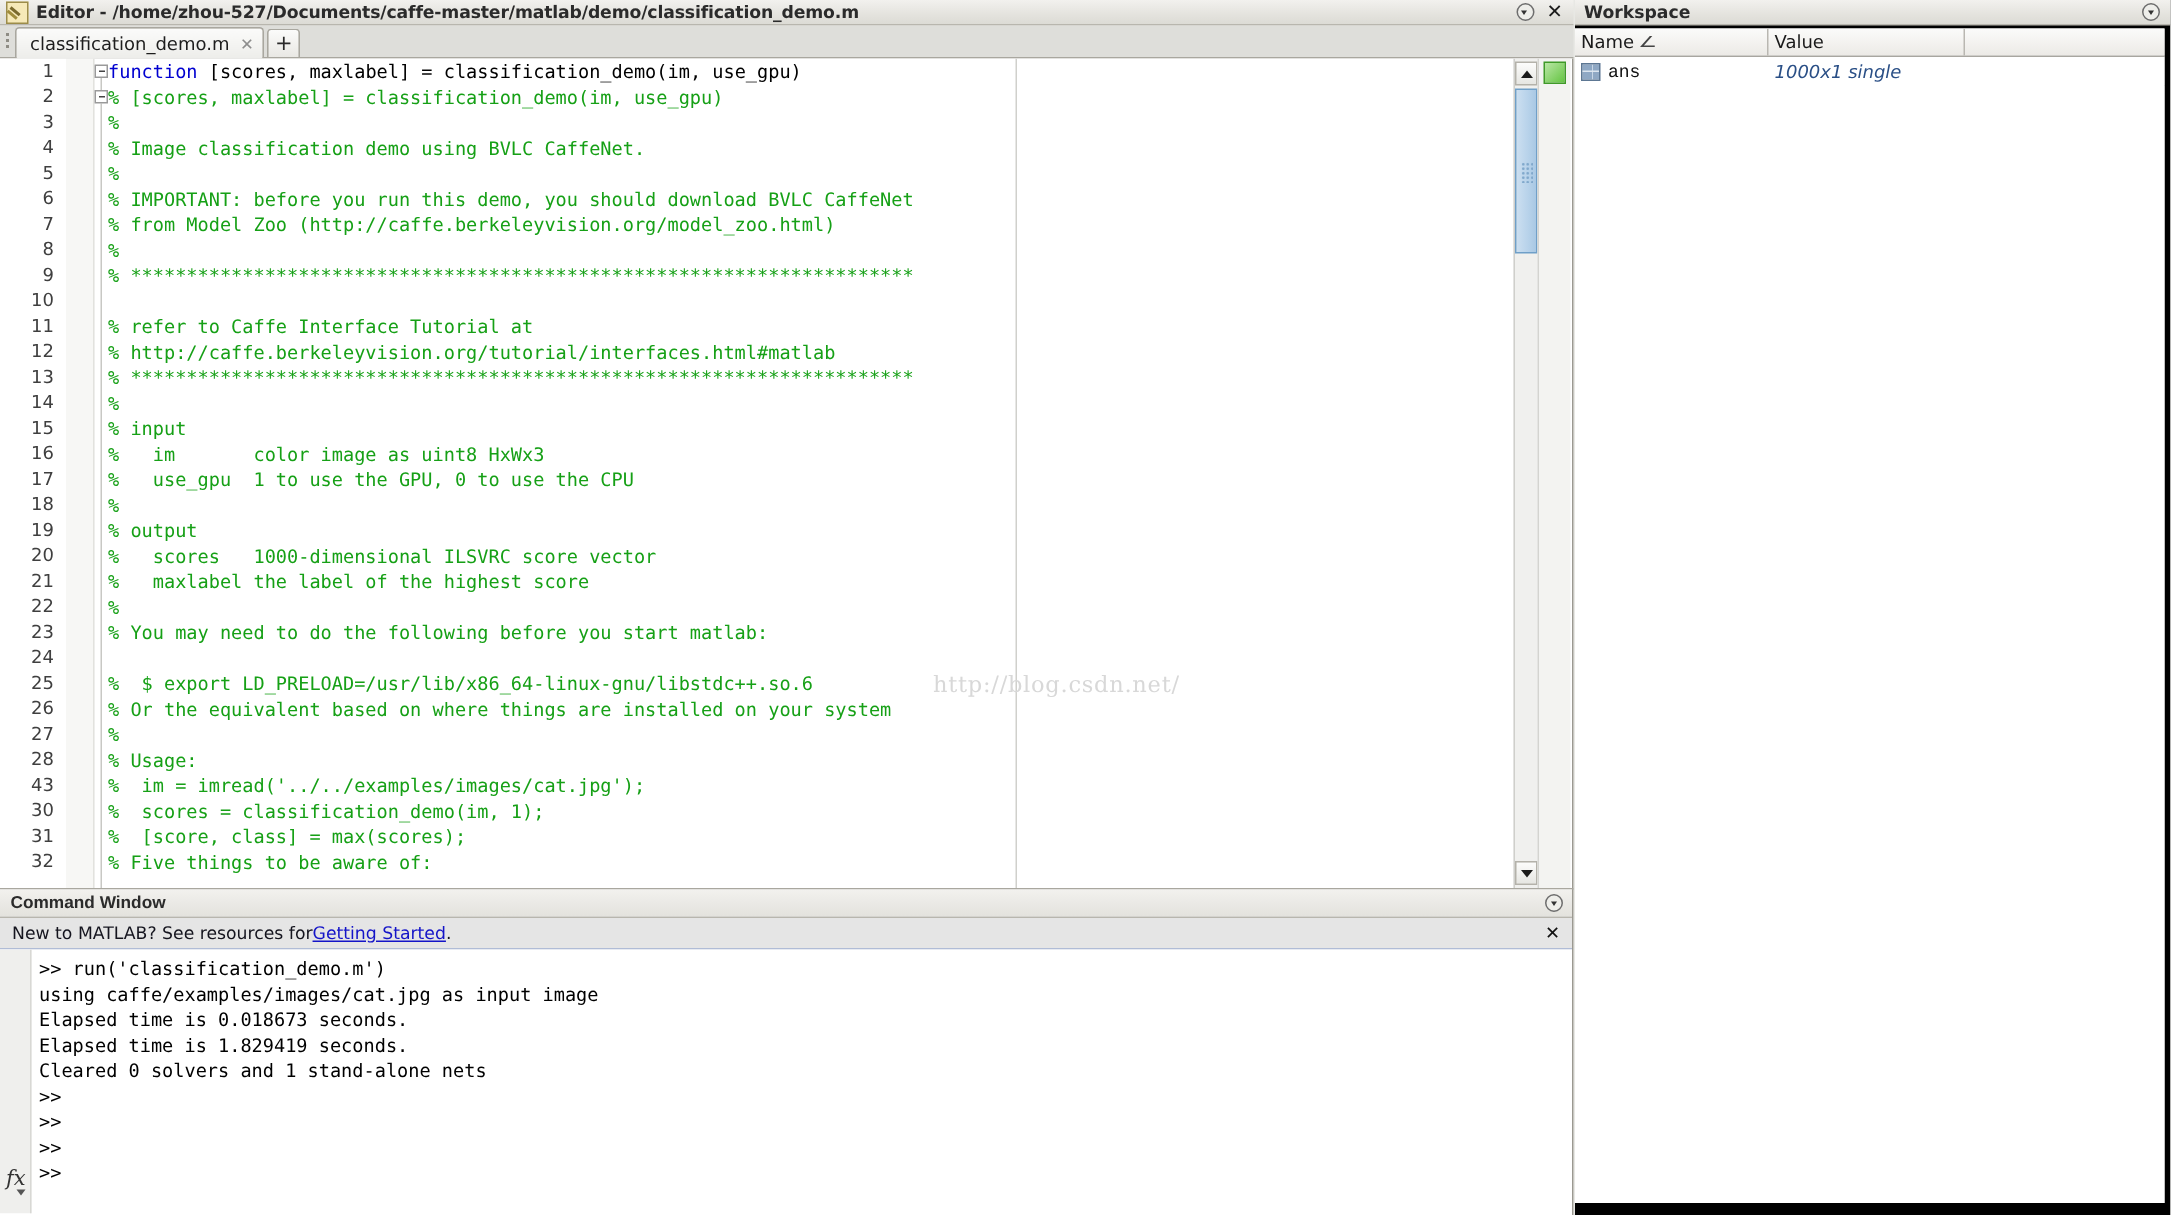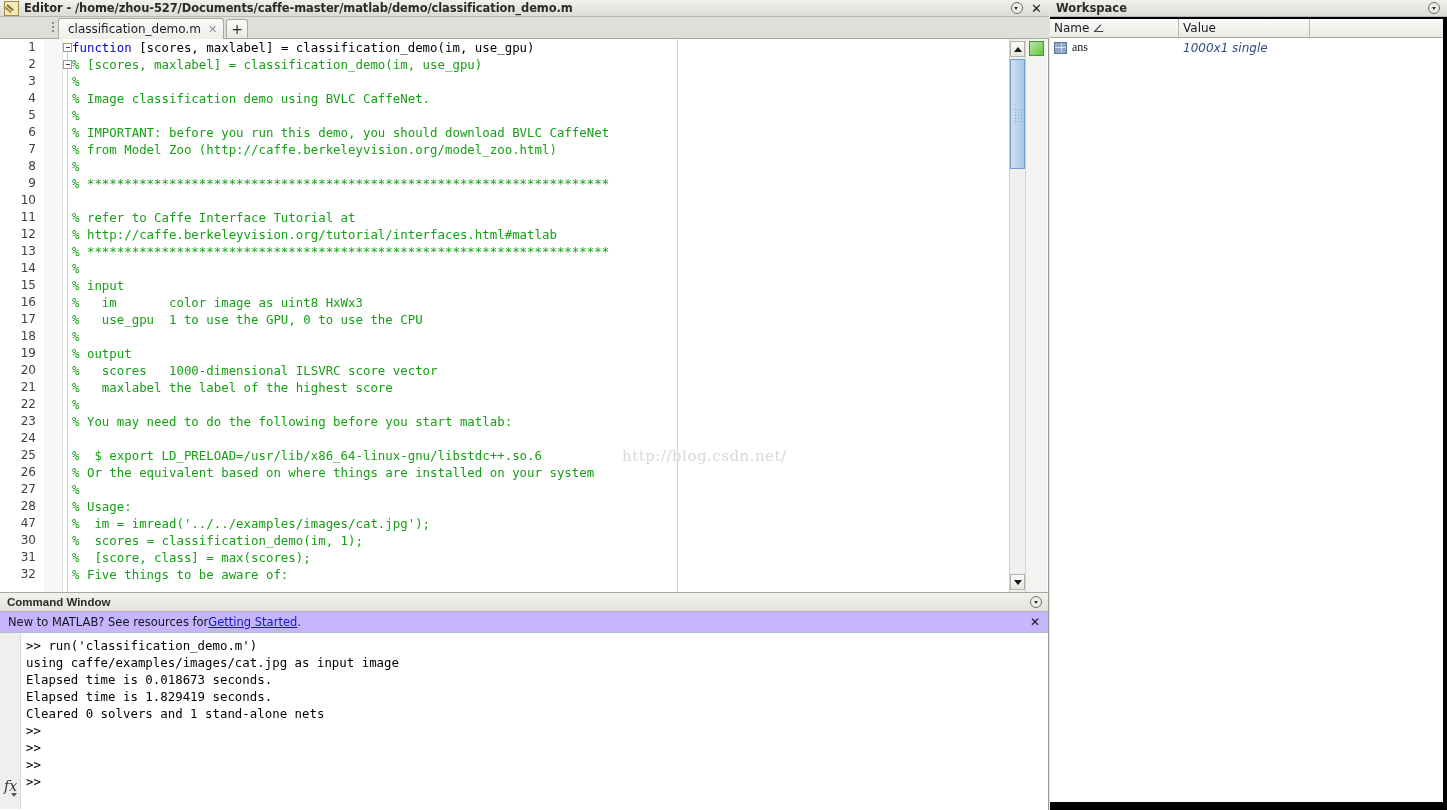--- a/index.html
+++ b/index.html
@@ -100,21 +100,20 @@
   
   .tabbar {
     position: absolute;
     left: 0; top: 17px;
     width: 1049px; height: 22px;
     background: #dededa;
     border-bottom: 1px solid #a9a79f;
     box-sizing: border-box;
     display: flex;
     align-items: flex-end;
-    padding-left: 48px;
   }
   .tab-grip {
     width: 10px; height: 22px;
     display: flex; align-items: center; justify-content: center;
     flex: none;
   }
   .tab-grip span {
     width: 2px; height: 11px;
     background: repeating-linear-gradient(to bottom, #8e8c84 0 2px, transparent 2px 4px);
     display: block;
@@ -344,21 +343,21 @@
     margin-left: 7px;
     font-family: Liberation Sans, sans-serif;
   }
   .cmd-header .circle-arrow {
     margin-left: auto;
     margin-right: 6px;
   }
   .cmd-banner {
     position: relative;
     height: 21px;
-    background: #c4b5fd;
+    background: #e5e5e5;
     border-bottom: 1px solid #b0bcd6;
     display: flex;
     align-items: center;
     box-sizing: border-box;
     font-family: "DejaVu Sans", sans-serif;
     font-size: 11.5px;
     color: #14141e;
   }
   .cmd-banner .bl { margin-left: 8px; }
   .cmd-banner a {
@@ -493,21 +492,21 @@
     position: relative;
   }
   .var-icon::after {
     content: "";
     position: absolute;
     left: 0; top: 4px;
     width: 100%; height: 1px;
     background: #dce5ef;
   }
   .ws-name-text {
-    font-family: Liberation Serif, serif;
+    font-family: Liberation Mono, monospace;
     font-size: 12px;
     color: #111;
   }
   .ws-cell-value {
     width: 131px;
     padding-left: 4px;
     box-sizing: border-box;
     font-family: "DejaVu Sans", sans-serif;
     font-style: italic;
     font-size: 12px;
@@ -572,21 +571,21 @@
         <div class="code-line"><span class="ln">19</span><span class="codetext c-comment">% output</span></div>
         <div class="code-line"><span class="ln">20</span><span class="codetext c-comment">%   scores   1000-dimensional ILSVRC score vector</span></div>
         <div class="code-line"><span class="ln">21</span><span class="codetext c-comment">%   maxlabel the label of the highest score</span></div>
         <div class="code-line"><span class="ln">22</span><span class="codetext c-comment">%</span></div>
         <div class="code-line"><span class="ln">23</span><span class="codetext c-comment">% You may need to do the following before you start matlab:</span></div>
         <div class="code-line"><span class="ln">24</span></div>
         <div class="code-line"><span class="ln">25</span><span class="codetext c-comment">%  $ export LD_PRELOAD=/usr/lib/x86_64-linux-gnu/libstdc++.so.6</span></div>
         <div class="code-line"><span class="ln">26</span><span class="codetext c-comment">% Or the equivalent based on where things are installed on your system</span></div>
         <div class="code-line"><span class="ln">27</span><span class="codetext c-comment">%</span></div>
         <div class="code-line"><span class="ln">28</span><span class="codetext c-comment">% Usage:</span></div>
-        <div class="code-line"><span class="ln">47</span><span class="codetext c-comment">%  im = imread('../../examples/images/cat.jpg');</span></div>
+        <div class="code-line"><span class="ln">43</span><span class="codetext c-comment">%  im = imread('../../examples/images/cat.jpg');</span></div>
         <div class="code-line"><span class="ln">30</span><span class="codetext c-comment">%  scores = classification_demo(im, 1);</span></div>
         <div class="code-line"><span class="ln">31</span><span class="codetext c-comment">%  [score, class] = max(scores);</span></div>
         <div class="code-line"><span class="ln">32</span><span class="codetext c-comment">% Five things to be aware of:</span></div>
       </div>
     <div class="watermark">http://blog.csdn.net/</div>
 
     <div class="vscroll">
       <div class="vs-arrow up">
           <div class="tri-up"></div>
         </div>

